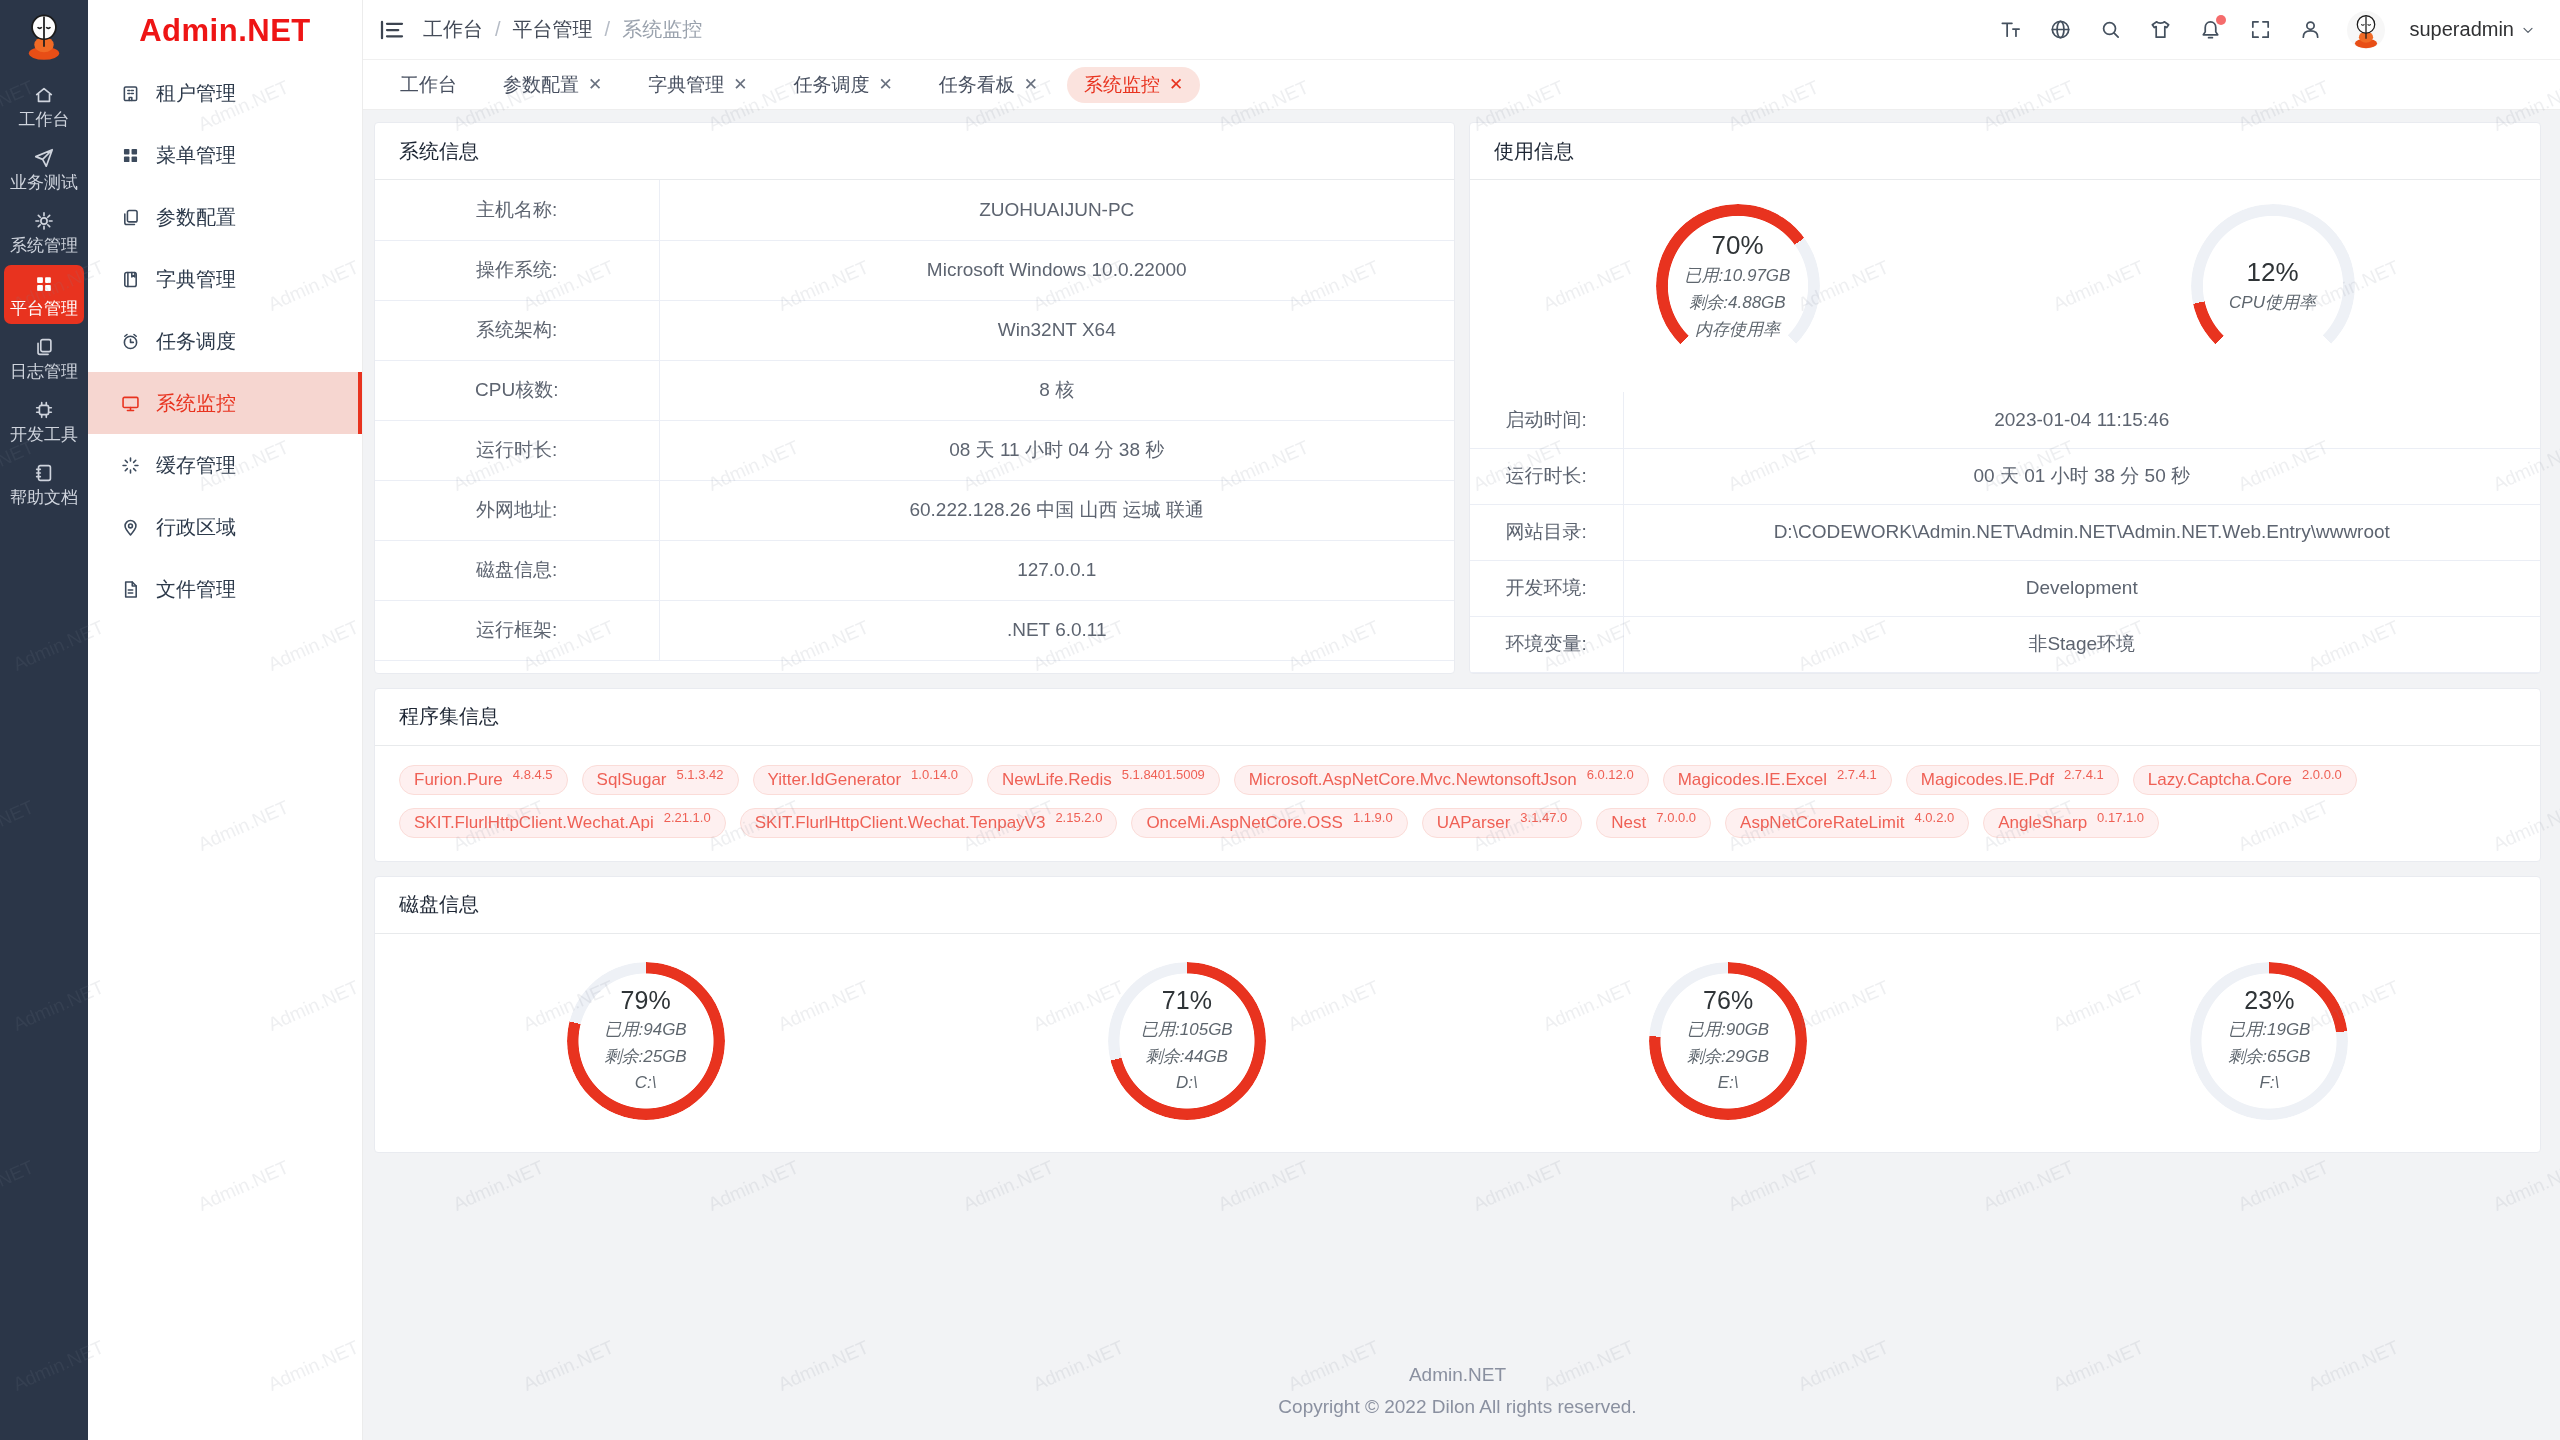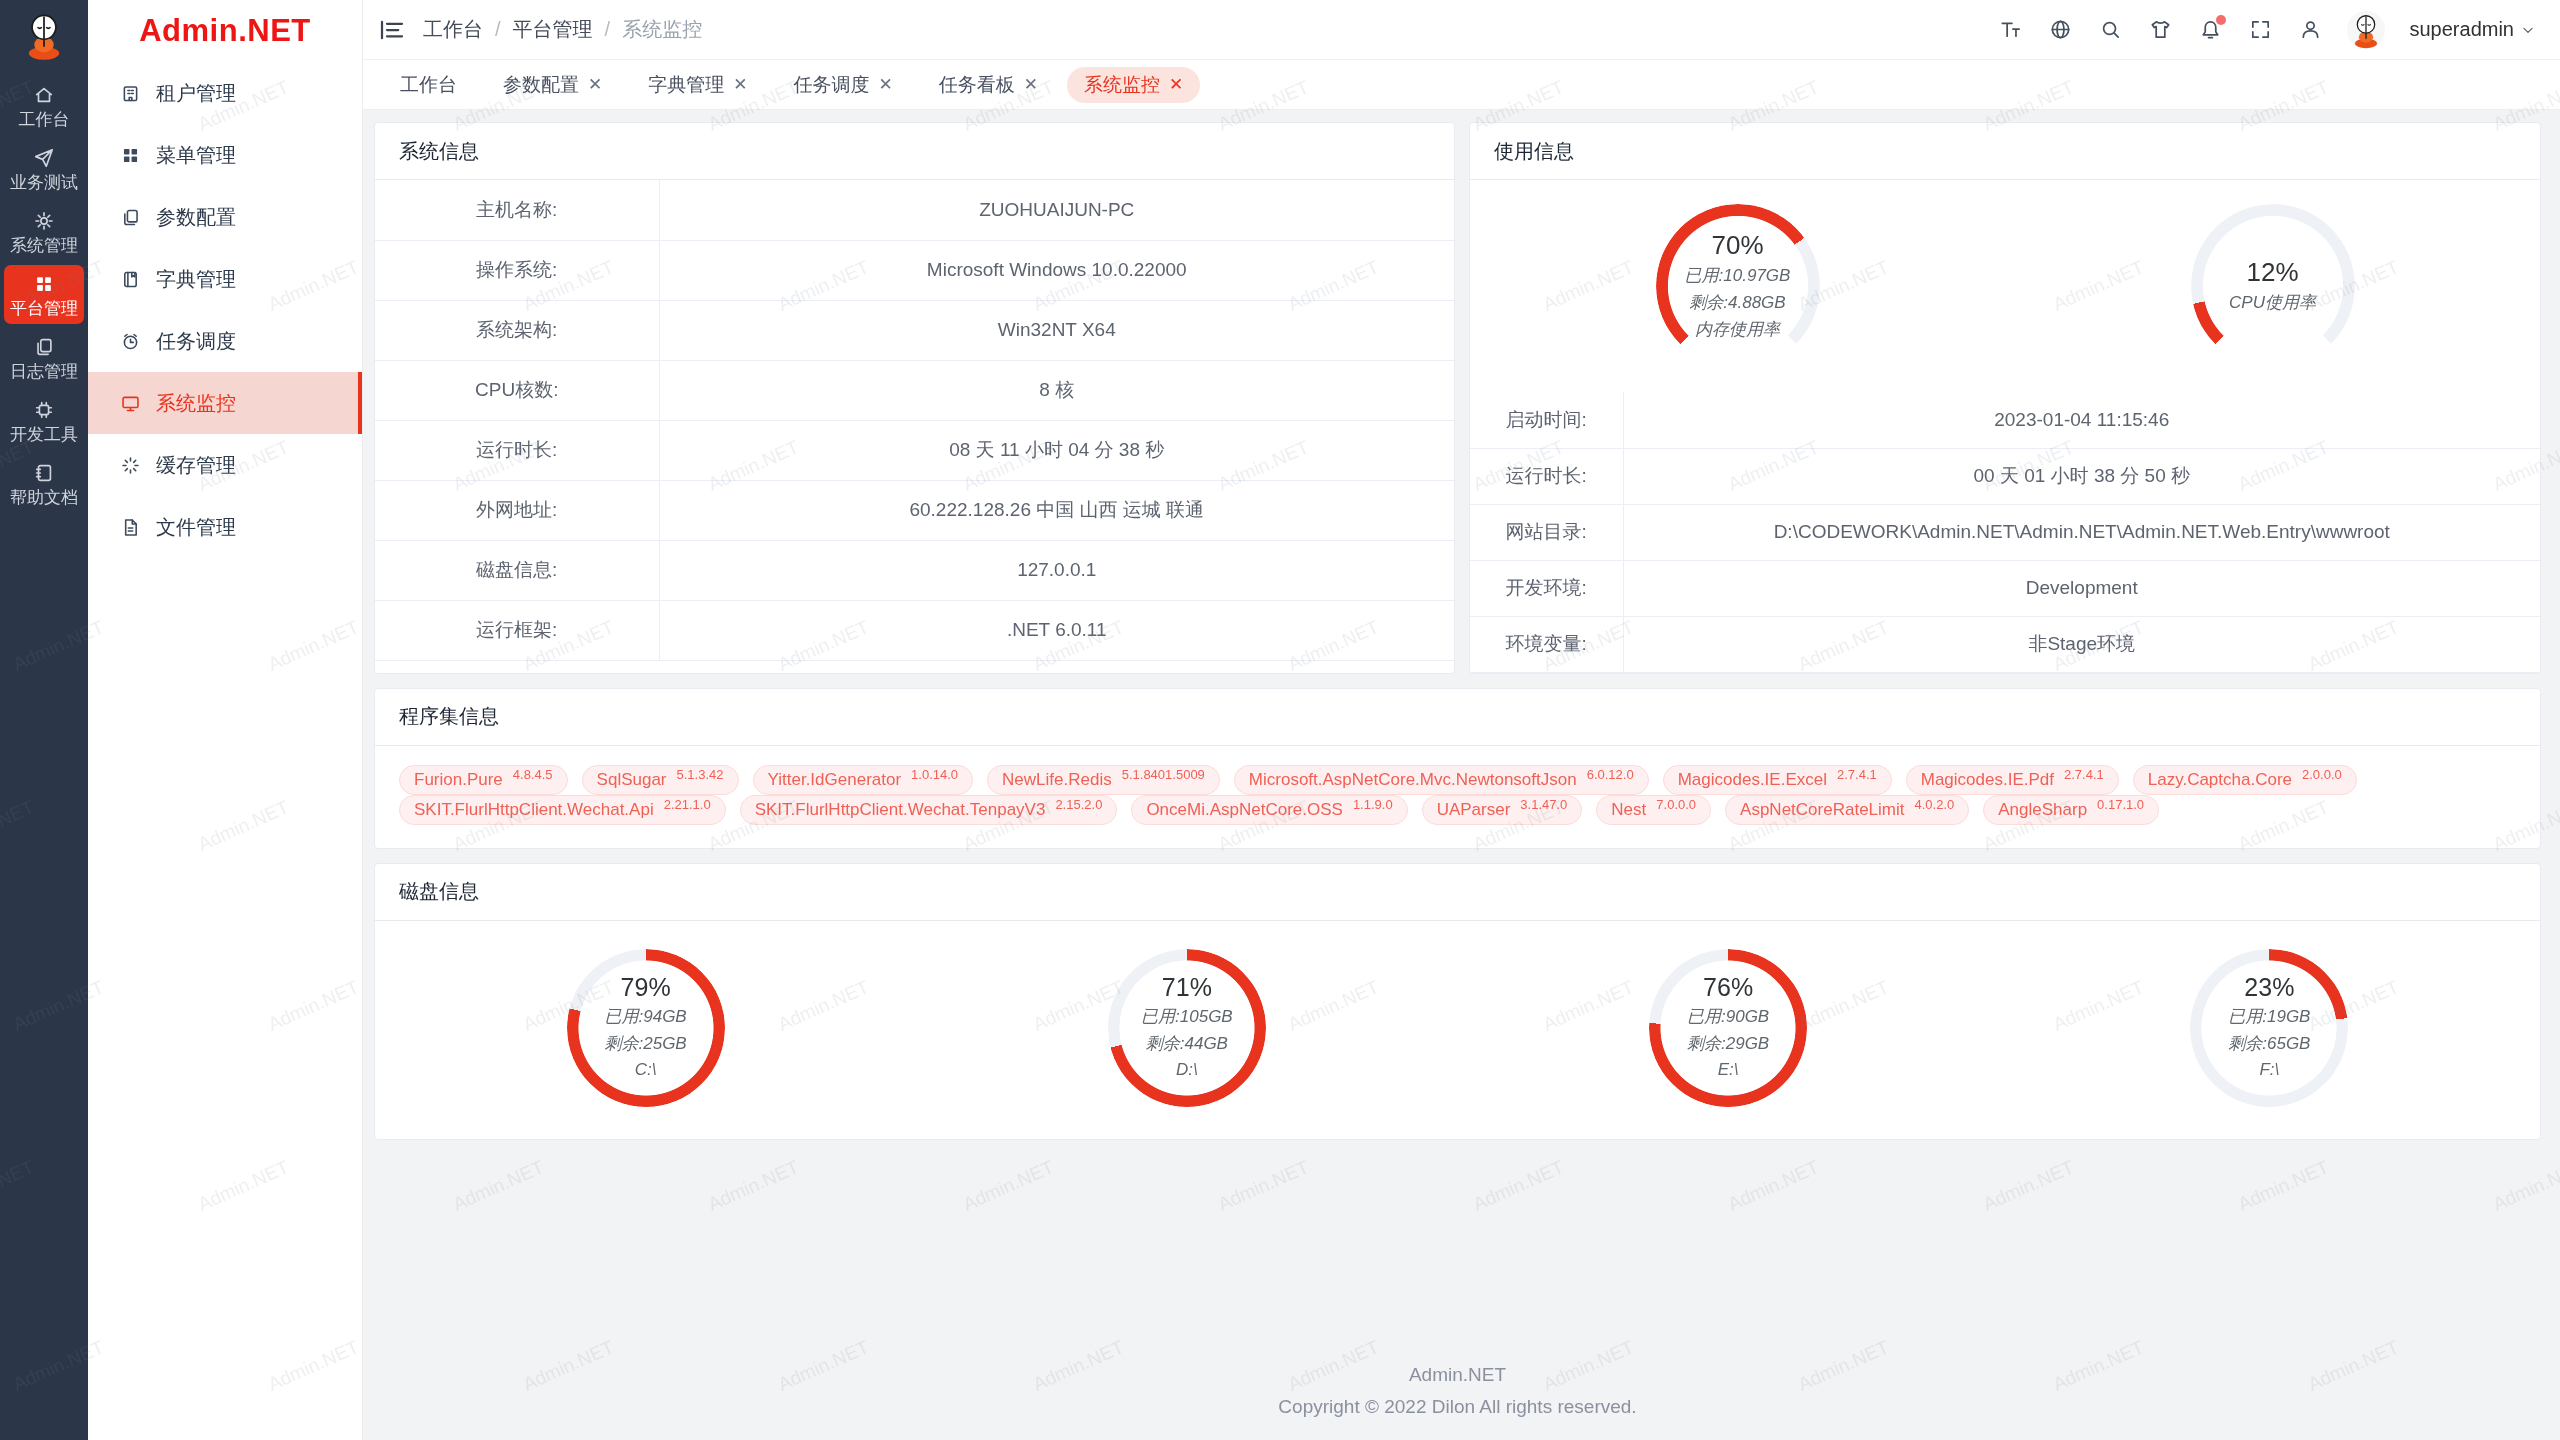--- a/index.html
+++ b/index.html
@@ -66,21 +66,21 @@
   .donut { position:relative; width:164px; height:164px; --p:0; }
   .donut .ring { position:absolute; top:0; left:0; right:0; bottom:0; border-radius:50%;
     -webkit-mask:radial-gradient(closest-side, transparent 85%, #000 86%);
     mask:radial-gradient(closest-side, transparent 85%, #000 86%); }
   .donut.arc270 .ring { background:conic-gradient(from 225deg, #e8331f 0 calc(var(--p)*0.75%), #eef1f6 calc(var(--p)*0.75%) 75%, transparent 75% 100%); }
   .donut.full .ring { background:conic-gradient(#e8331f 0 calc(var(--p)*1%), #eef1f6 calc(var(--p)*1%) 100%); }
   .donut .center { position:absolute; top:0; left:0; right:0; bottom:0; display:flex; flex-direction:column; align-items:center; justify-content:center; gap:4px; }
   .donut .pct { font-size:26px; color:#2f3437; }
   .donut .sub { font-size:17px; color:#5e666e; line-height:1.35;font-style:italic; }
 
-  .tags { padding:19px 24px 23px; display:flex; flex-wrap:wrap; gap:0 14px;align-items:flex-end; }
+  .tags { padding:19px 24px 23px; display:flex; flex-wrap:wrap; gap:13px 14px;align-items:flex-end; }
   .tag { height:30px; display:inline-flex; align-items:center; padding:0 14px; border-radius:15px; background:#fef0f0; border:1px solid #fbdcd8; color:#ef6055; font-size:17px; white-space:nowrap; }
   .tag .ver { font-size:13px; margin-left:10px; transform:translateY(-5px); }
 
   .disk-row { display:flex; padding:28px 0 32px; }
   .disk-cell { flex:1; display:flex; align-items:center; justify-content:center; }
   .donut.disk { width:158px; height:158px; }
   .donut.disk .pct { font-size:25px; }
 
   .footer { margin-top:auto; text-align:center; color:#8a90a0; padding:14px 0 22px; }
   .footer .l1 { font-size:19px; }
@@ -209,20 +209,27 @@
           <rect x="3.5" y="5" width="17" height="11.5" rx="1.5"></rect>
           <path d="M12 16.5v3.5 M8.5 20h7"></path>
         </svg>
       <span>系统监控</span>
     </div>
     <div class="menu-item">
       <svg class="ic" viewBox="0 0 24 24">
           <path d="M12 3.5v3.4 M12 17.1v3.4 M3.5 12h3.4 M17.1 12h3.4 M6 6l2.4 2.4 M15.6 15.6 L18 18 M18 6l-2.4 2.4 M8.4 15.6 L6 18"></path>
         </svg>
       <span>缓存管理</span>
+    </div>
+    <div class="menu-item">
+      <svg class="ic" viewBox="0 0 24 24">
+          <path d="M12 20.5 C8.3 16.2 5.8 13.2 5.8 10.2 A6.2 6.2 0 1 1 18.2 10.2 C18.2 13.2 15.7 16.2 12 20.5 Z"></path>
+          <circle cx="12" cy="10.2" r="2.2"></circle>
+        </svg>
+      <span>行政区域</span>
     </div>
     <div class="menu-item">
       <svg class="ic" viewBox="0 0 24 24">
           <path d="M6.5 3.5 H14 L18.5 8 V20.5 H6.5 Z"></path>
           <path d="M14 3.5 V8 h4.5 M9.5 12.5h5 M9.5 16h5"></path>
         </svg>
       <span>文件管理</span>
     </div>
   </aside>
 

